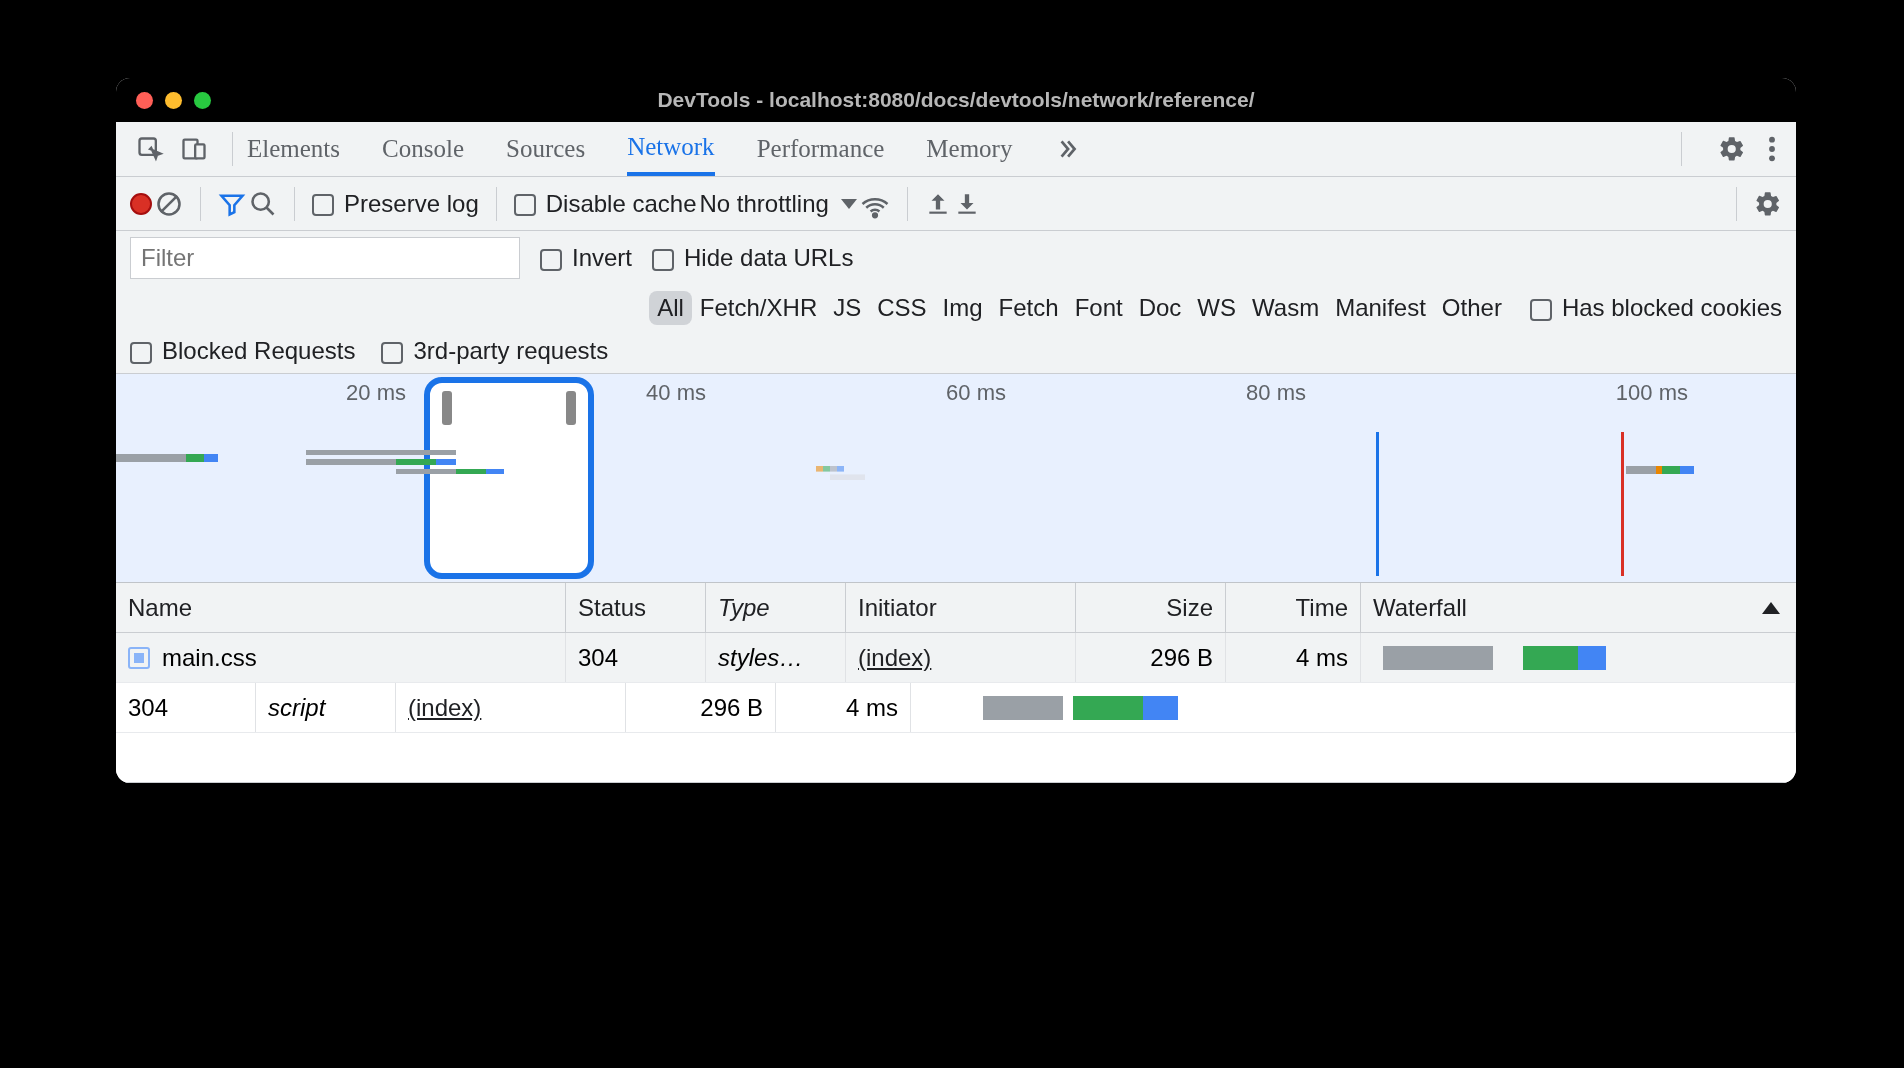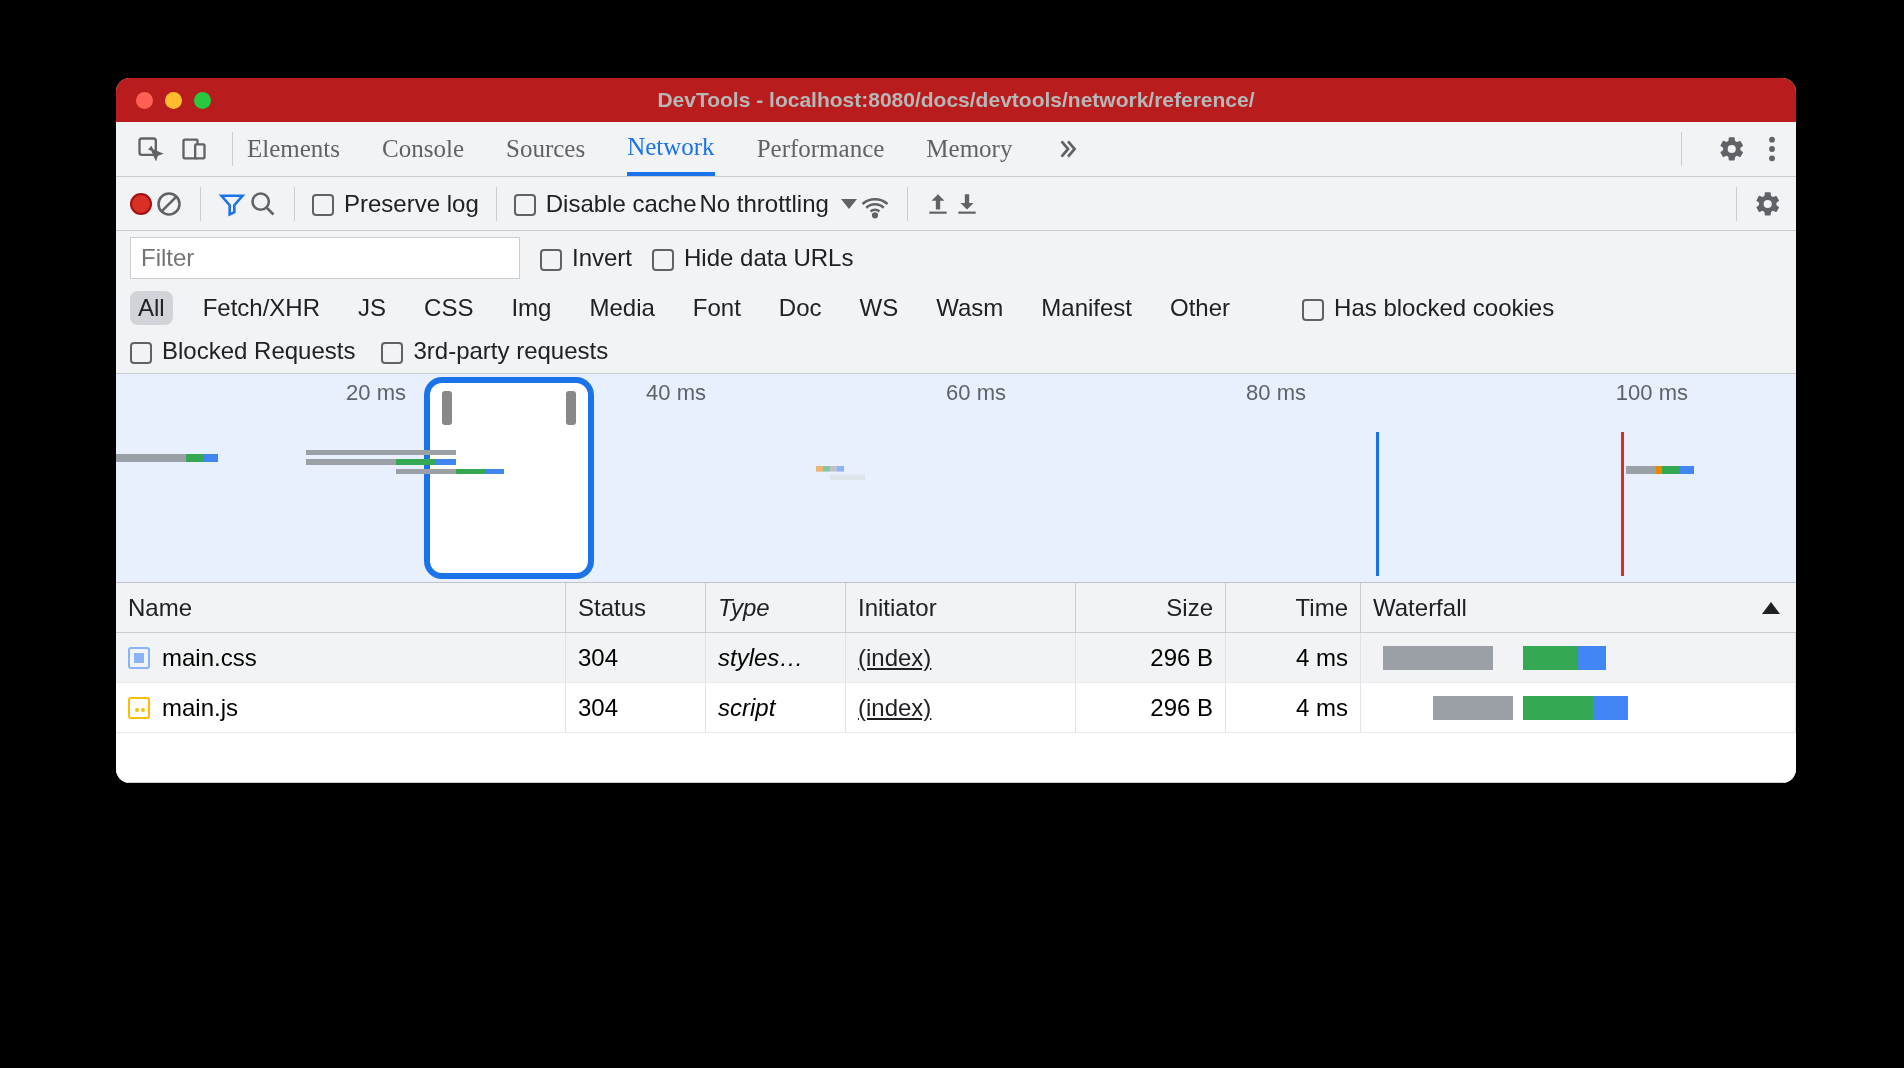--- a/index.html
+++ b/index.html
@@ -17,21 +17,21 @@
     top: 78px;
     width: 1680px;
     border-radius: 14px;
     overflow: hidden;
     background: #f1f3f4;
     box-shadow: 0 10px 50px rgba(0,0,0,0.6);
   }
   
   .titlebar {
     height: 44px;
-    background: #b91c1c;
+    background: #000000;
     display: flex;
     align-items: center;
     position: relative;
     color: #b7b7b7;
     font-size: 21px;
     font-weight: 600;
   }
   .traffic-lights {
     display: flex;
     gap: 12px;
@@ -119,21 +119,21 @@
   }
   .filter-line1 { display: flex; align-items: center; gap: 20px; margin-bottom: 12px;}
   .filter-input {
     width: 390px; height: 42px;
     background: #fff;
     border: 1px solid #cacdd1;
     color: #80868b;
     padding: 4px 10px;
     font-size: 24px;
   }
-  .type-filters { display: flex; align-items: center; gap: 22px; flex-wrap: wrap; margin-bottom: 12px;}
+  .type-filters { display: flex; align-items: center; flex-wrap: wrap; margin-bottom: 12px; justify-content: flex-end;}
   .type-pill { padding: 3px 8px; border-radius: 8px; }
   .type-pill.active { background: #d0d3d7; }
   .filter-line3 { display: flex; align-items: center; gap: 26px; }
   
   .overview {
     position: relative;
     height: 210px;
     background: #e8f0fe;
     border-top: 1px solid #cacdd1;
     border-bottom: 1px solid #c0c4c9;
@@ -357,21 +357,21 @@
       <input class="filter-input" placeholder="Filter" style="">
       <label><span class="cb"></span><span>Invert</span></label>
       <label><span class="cb"></span><span>Hide data URLs</span></label>
     </div>
     <div class="type-filters">
       <span class="type-pill active">All</span>
       <span class="type-pill">Fetch/XHR</span>
       <span class="type-pill">JS</span>
       <span class="type-pill">CSS</span>
       <span class="type-pill">Img</span>
-      <span class="type-pill">Media</span>
+      <span class="type-pill">Fetch</span>
       <span class="type-pill">Font</span>
       <span class="type-pill">Doc</span>
       <span class="type-pill">WS</span>
       <span class="type-pill">Wasm</span>
       <span class="type-pill">Manifest</span>
       <span class="type-pill">Other</span>
       <span style="width:20px"></span>
       <label><span class="cb"></span><span>Has blocked cookies</span></label>
     </div>
     <div class="filter-line3">
@@ -466,24 +466,20 @@
         <div class="col time">4 ms</div>
         <div class="col waterfall">
           <div class="wf-bar">
             <div class="wf-seg" style="left:10px;width:110px;background:#9aa0a6"></div>
             <div class="wf-seg" style="left:150px;width:55px;background:#34a853"></div>
             <div class="wf-seg" style="left:205px;width:28px;background:#4285f4"></div>
           </div>
         </div>
       </div>
       <div class="req-row odd">
-        <div class="col name">
-          <span class="file-icon js"></span>
-          <span>main.js</span>
-        </div>
         <div class="col status">304</div>
         <div class="col type">script</div>
         <div class="col initiator">
           <span class="link">(index)</span>
         </div>
         <div class="col size">296 B</div>
         <div class="col time">4 ms</div>
         <div class="col waterfall">
           <div class="wf-bar">
             <div class="wf-seg" style="left:60px;width:80px;background:#9aa0a6"></div>

